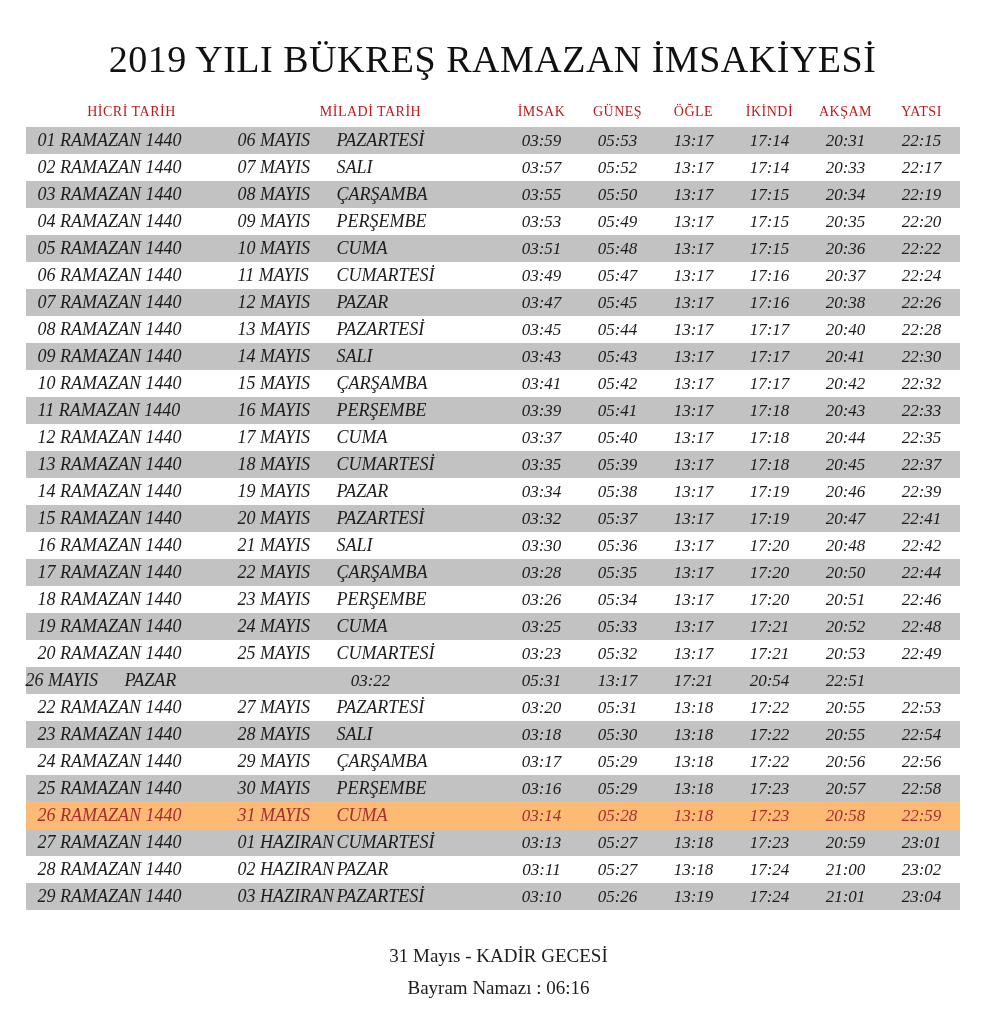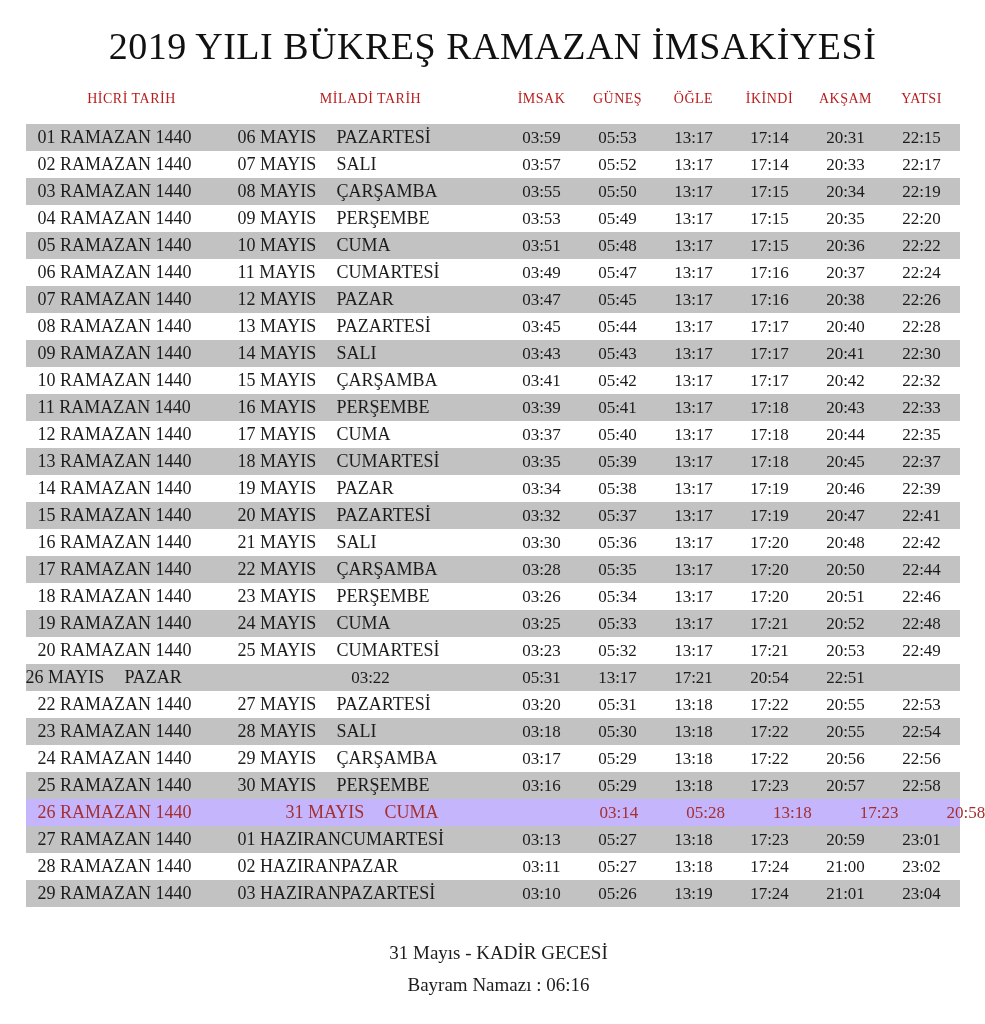--- a/index.html
+++ b/index.html
@@ -2,37 +2,37 @@
 <html style="--band: #c2c2c2; --accent: #a52f2f; --text: #1c1c1c;"><head>
 <meta charset="utf-8">
 <style>
   html,body{margin:0;padding:0;background:#ffffff;}
   .page{
     width:985px;height:1024px;margin:0 auto;background:#fff;
     font-family:"Liberation Serif", serif;color:var(--text,#1c1c1c);
     position:relative;overflow:hidden;
   }
   .title{
-    margin:0;padding-top:24px;text-align:center;
+    margin:13px;padding-top:24px;text-align:center;
     font-size:38px;font-weight:normal;letter-spacing:0.5px;color:#111;
   }
   .table{width:934px;margin:0 auto;margin-top:18px;}
   .grid{
     display:grid;
     grid-template-columns:212px 266px repeat(6,1fr);
     align-items:center;
   }
   .header-row{height:26px;font-size:14px;letter-spacing:0.5px;color:#b91c1c;}
   .header-row .h{text-align:center;white-space:nowrap;}
   .header-row .h-hicri{text-align:center;}
   .header-row .h-miladi{text-align:center;}
-  .rows{margin-top:12px;}
+  .rows{margin-top:2px;font-style:italic;}
   .row{height:27px;font-size:18px;}
   .row:nth-child(odd){background:var(--band,#c2c2c2);}
-  .row.highlight{color:var(--accent,#a52f2f);background:#c4b5fd;gap:48px;}
+  .row.highlight{color:var(--accent,#a52f2f);background:#fdba74;}
   .c-hicri{padding-left:12px;white-space:nowrap;}
   .c-miladi{display:flex;white-space:nowrap;}
   .m-date{display:inline-block;min-width:99px;}
   .c-time{text-align:center;font-size:17px;}
   .footer{margin-top:30px;text-align:center;font-size:19px;line-height:32px;color:#1c1c1c;margin-left:12px;}
   .footer div{white-space:nowrap;}
 </style>
 </head>
 <body>
 

